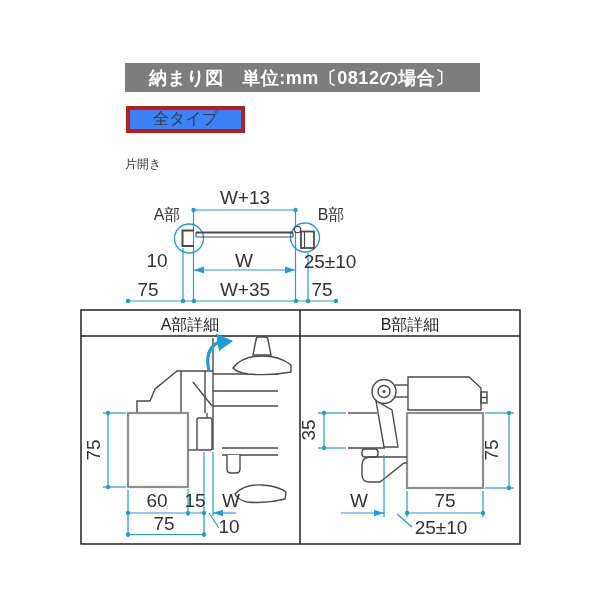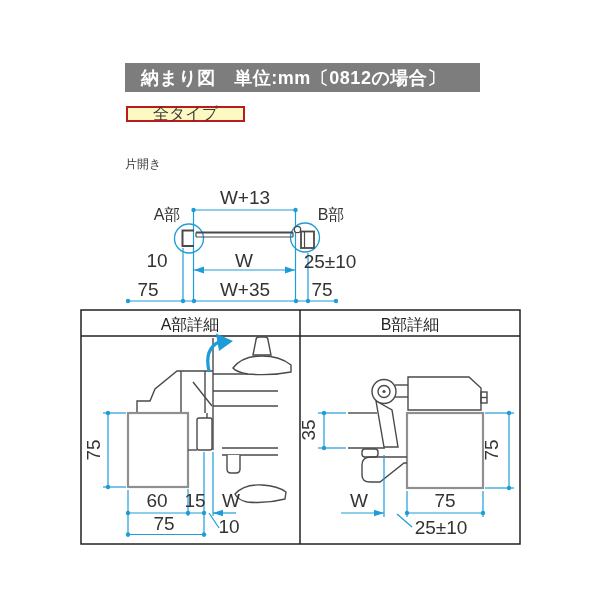--- a/index.html
+++ b/index.html
@@ -6,28 +6,28 @@
   body{
     width:600px;height:600px;background:#ffffff;
     font-family:"Liberation Sans","DejaVu Sans",sans-serif;
     position:relative;overflow:hidden;
   }
   .abs{position:absolute;}
   #title-bar{
     left:125px;top:63px;width:355px;height:29px;
     background:#7d7d7d;color:#ffffff;
     font-size:18px;font-weight:bold;
-    display:flex;align-items:center;padding-left:16px;box-sizing:border-box;
+    display:flex;align-items:center;padding-left:24px;box-sizing:border-box;
     letter-spacing:0.5px;
   }
   #type-box{
-    left:126px;top:106px;width:119px;height:16px;
-    border:2px solid #b91c1c;color:#3a3a3a;
+    left:126px;top:106px;width:119px;height:27px;
+    border:4px solid #b91c1c;color:#3a3a3a;
     font-size:16px;display:flex;align-items:center;justify-content:center;
-    box-sizing:border-box;background:#fef9c3;
+    box-sizing:border-box;background:#3b82f6;
   }
   #opening-label{
     left:125px;top:156px;font-size:12px;color:#3a3a3a;
   }
   svg text{
     font-family:"Liberation Sans","DejaVu Sans",sans-serif;
     fill:#333333;
   }
   svg .dimtxt{font-size:19px;}
   svg .parttxt{font-size:16px;}

